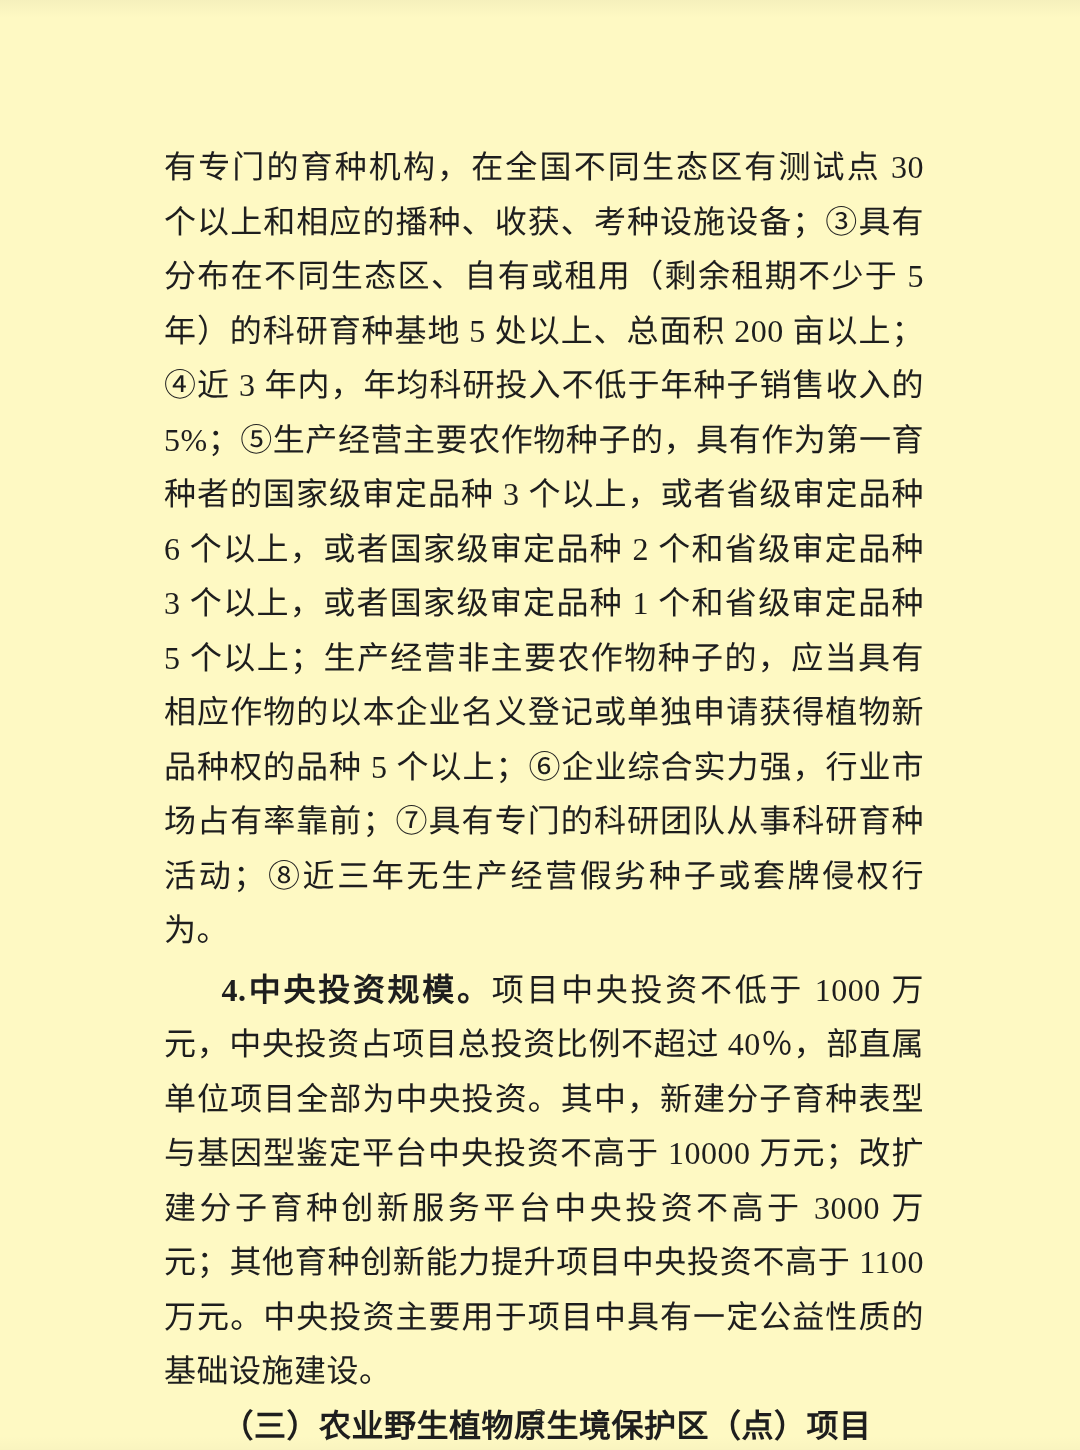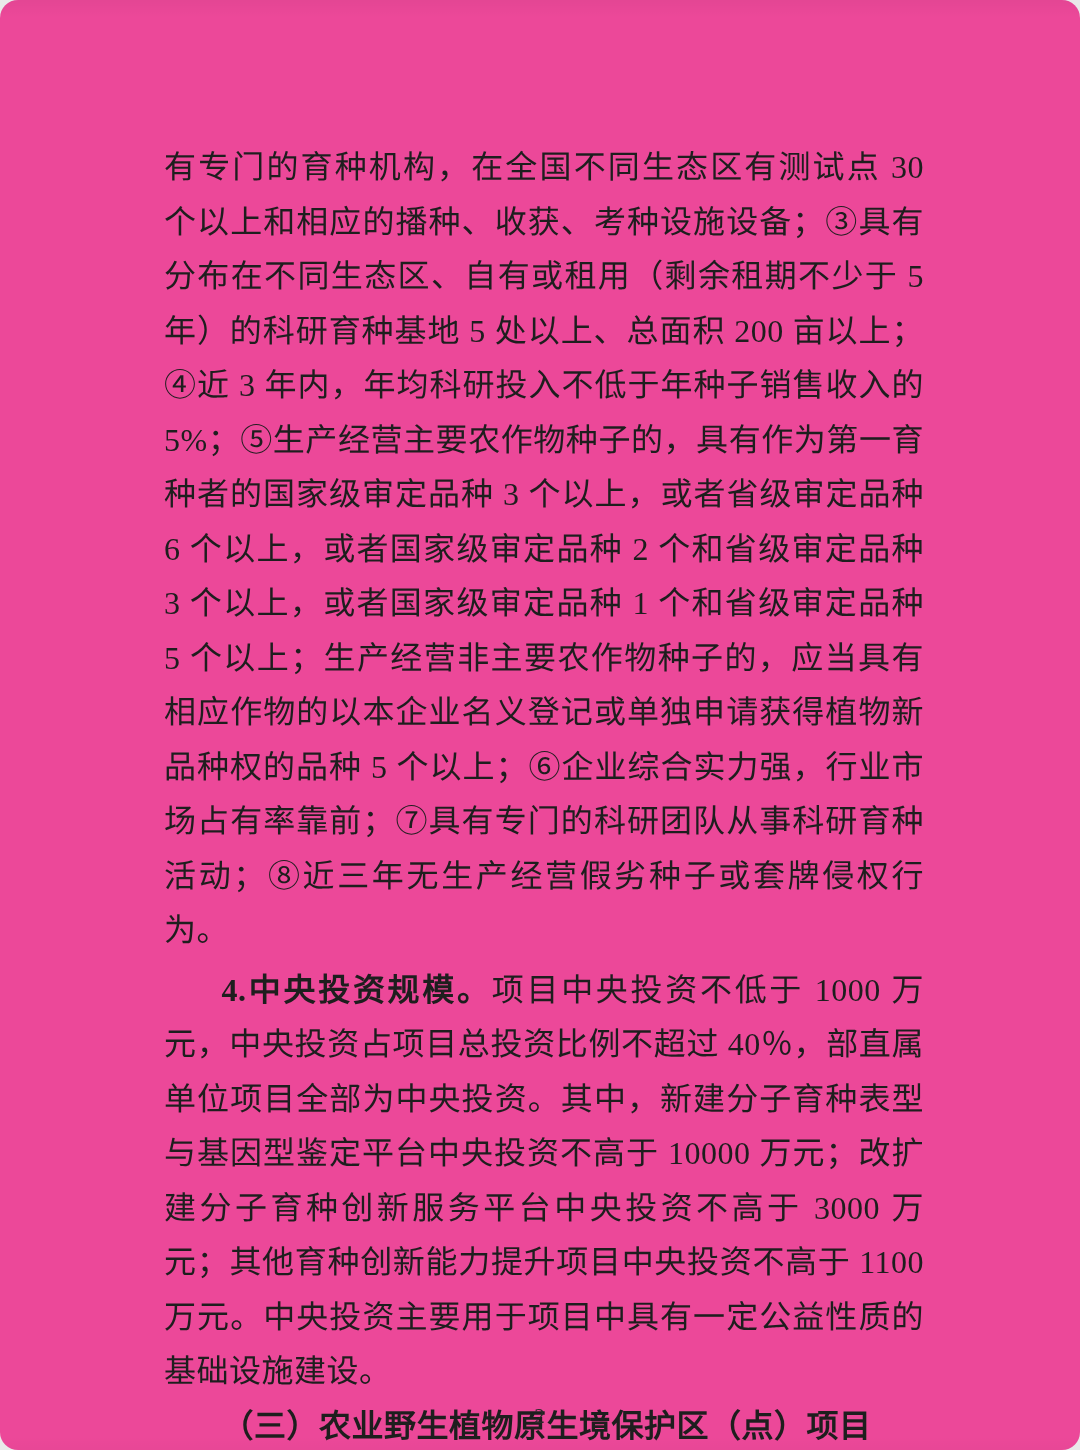--- a/index.html
+++ b/index.html
@@ -6,24 +6,23 @@
     margin: 0;
     padding: 0;
     background: #e9e9e9;
     font-family: "Liberation Serif", "DejaVu Serif", serif;
   }
   .page {
     position: relative;
     width: 1080px;
     height: 1450px;
     margin: 0 auto;
-    background: #ec4899;
+    background: #fef9c3;
     overflow: hidden;
     color: #1e1e1e;
-    border-radius: 18px;
   }
   
   .page::before {
     content: "";
     position: absolute;
     inset: 0;
     pointer-events: none;
     background:
       linear-gradient(to bottom, rgba(0,0,0,0.035), rgba(0,0,0,0) 18px),
       linear-gradient(to top, rgba(0,0,0,0.02), rgba(0,0,0,0) 14px);

